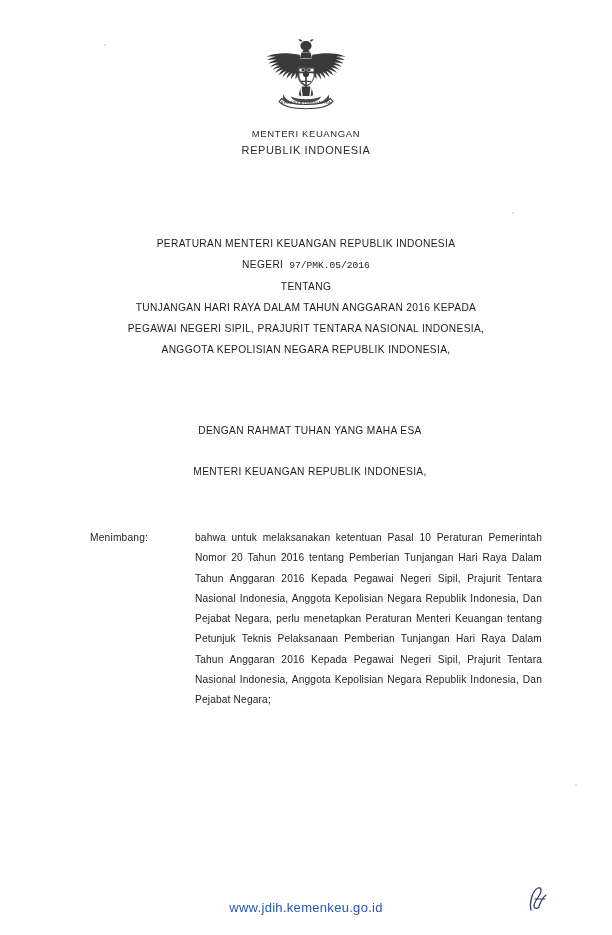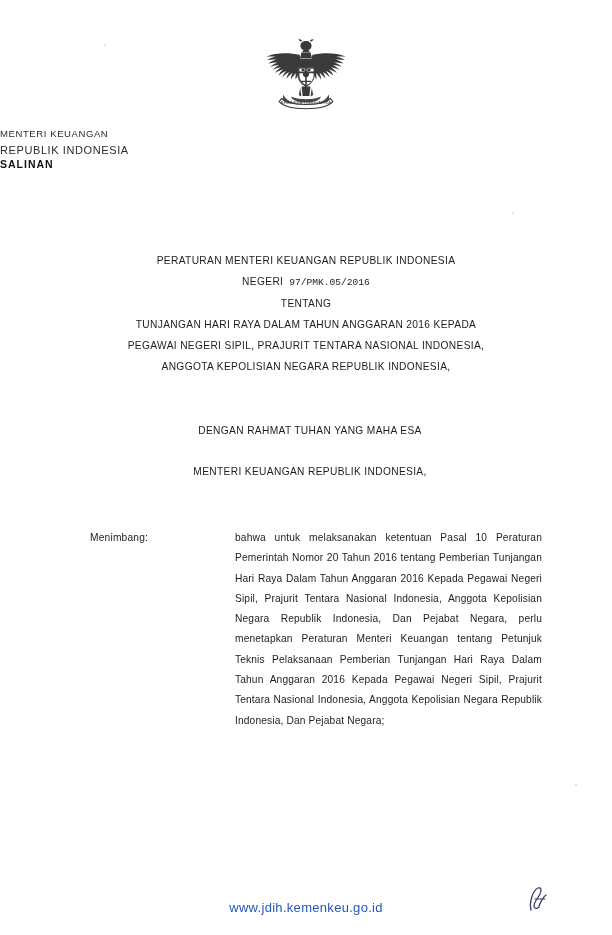--- a/index.html
+++ b/index.html
@@ -36,40 +36,40 @@
     height: 76px;
     position: relative;
   }
   .emblem svg { display: block; }
 
   
   .hdr {
     position: absolute;
     left: 0;
     width: 612px;
+    text-align: center;
     letter-spacing: 0.6px;
   }
   .hdr-line1 { top: 128px; font-size: 9.5px; color: #2b2b2b; }
   .hdr-line2 { top: 144px; font-size: 11px; color: #2b2b2b; }
   .hdr-salinan {
     top: 158px;
     font-size: 10.5px;
     font-weight: bold;
     color: #111;
     letter-spacing: 1px;
   }
 
   
   .title-block {
     position: absolute;
     top: 233px;
     left: 0;
     width: 612px;
     text-align: center;
-    margin-top: 17px;
   }
   .title-block .tline {
     font-size: 10.2px;
     letter-spacing: 0.35px;
     line-height: 21px;
     color: #1d1d1d;
     white-space: nowrap;
   }
   .nomor-line {
     font-size: 10.2px;
@@ -116,21 +116,20 @@
     padding-left: 20px;
   }
   .menimbang-body {
     flex: 1;
     font-size: 10.2px;
     line-height: 20.3px;
     color: #1d1d1d;
     text-align: justify;
     text-justify: inter-word;
     letter-spacing: 0.15px;
-    margin-left: 40px;
   }
 
   
   .footer-url {
     position: absolute;
     top: 900px;
     left: 0;
     width: 612px;
     text-align: center;
     font-size: 13px;
@@ -199,21 +198,20 @@
 
           <path d="M18.5 60.5 c8 8 41 8 49 0 l2.4 3.2 c-9 9.4-44.8 9.4-53.8 0 z" fill="#ffffff" stroke="#3a3a3a" stroke-width="1.1"></path>
           <text x="43" y="66.2" font-size="4.2" text-anchor="middle" fill="#3a3a3a" font-family="Liberation Sans, sans-serif">BHINNEKA TUNGGAL IKA</text>
         </g>
       </svg>
     </span>
   </div>
 
   <div class="hdr hdr-line1">MENTERI KEUANGAN</div>
   <div class="hdr hdr-line2">REPUBLIK INDONESIA</div>
-  <div class="hdr hdr-salinan">SALINAN</div>
 
   <div class="title-block">
     <div class="tline">PERATURAN MENTERI KEUANGAN REPUBLIK INDONESIA</div>
     <div class="nomor-line">
       <span>NEGERI</span><span class="nomor-val">97/PMK.05/2016</span>
     </div>
     <div class="tline">TENTANG</div>
     <div class="tline">TUNJANGAN HARI RAYA DALAM TAHUN ANGGARAN 2016 KEPADA</div>
     <div class="tline">PEGAWAI NEGERI SIPIL, PRAJURIT TENTARA NASIONAL INDONESIA,</div>
     <div class="tline">ANGGOTA KEPOLISIAN NEGARA REPUBLIK INDONESIA,</div>

